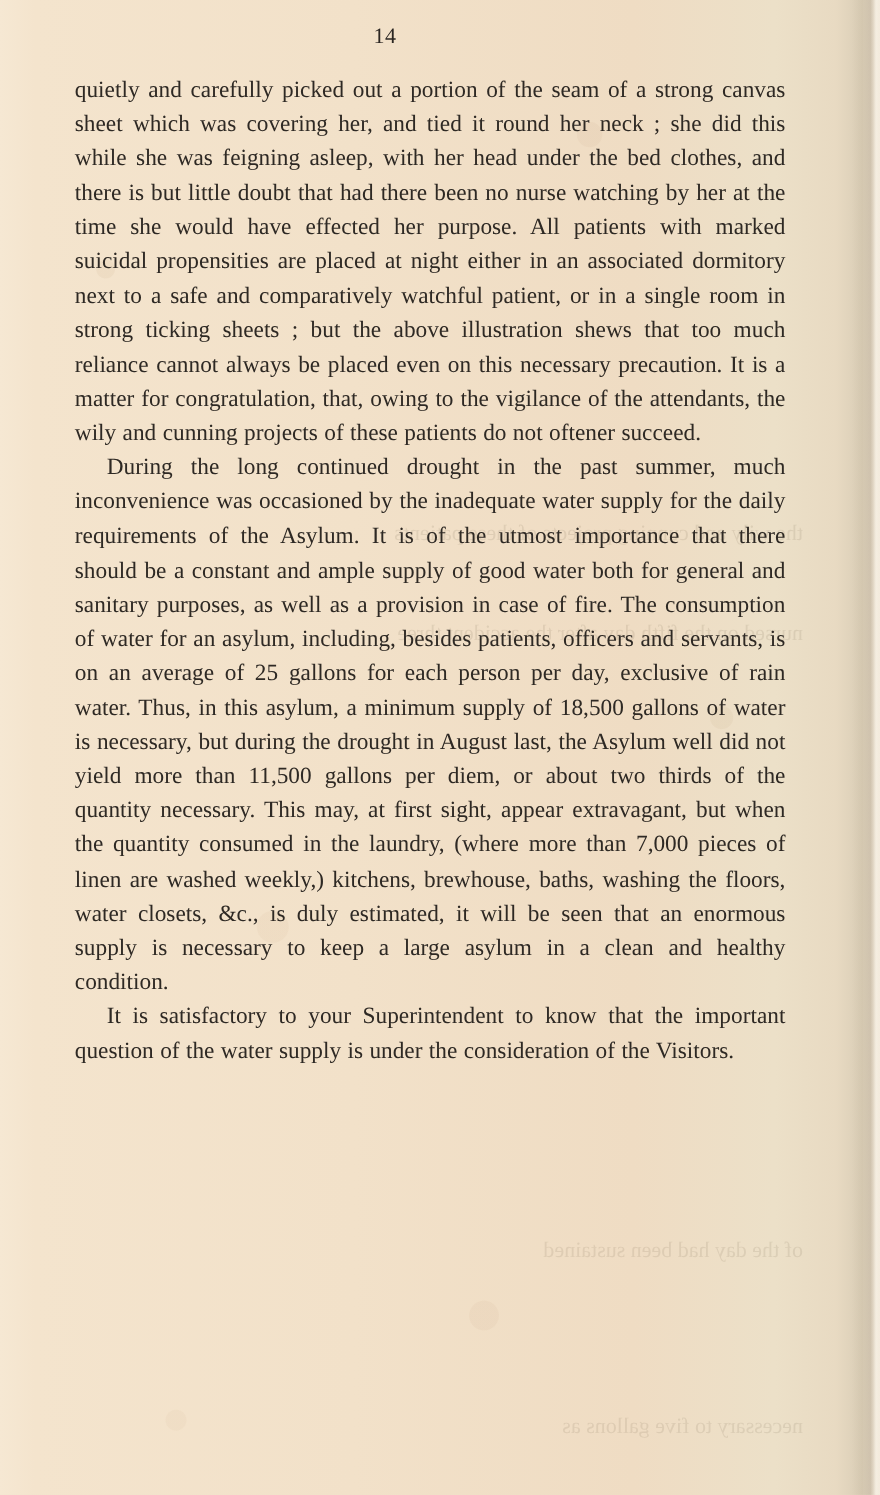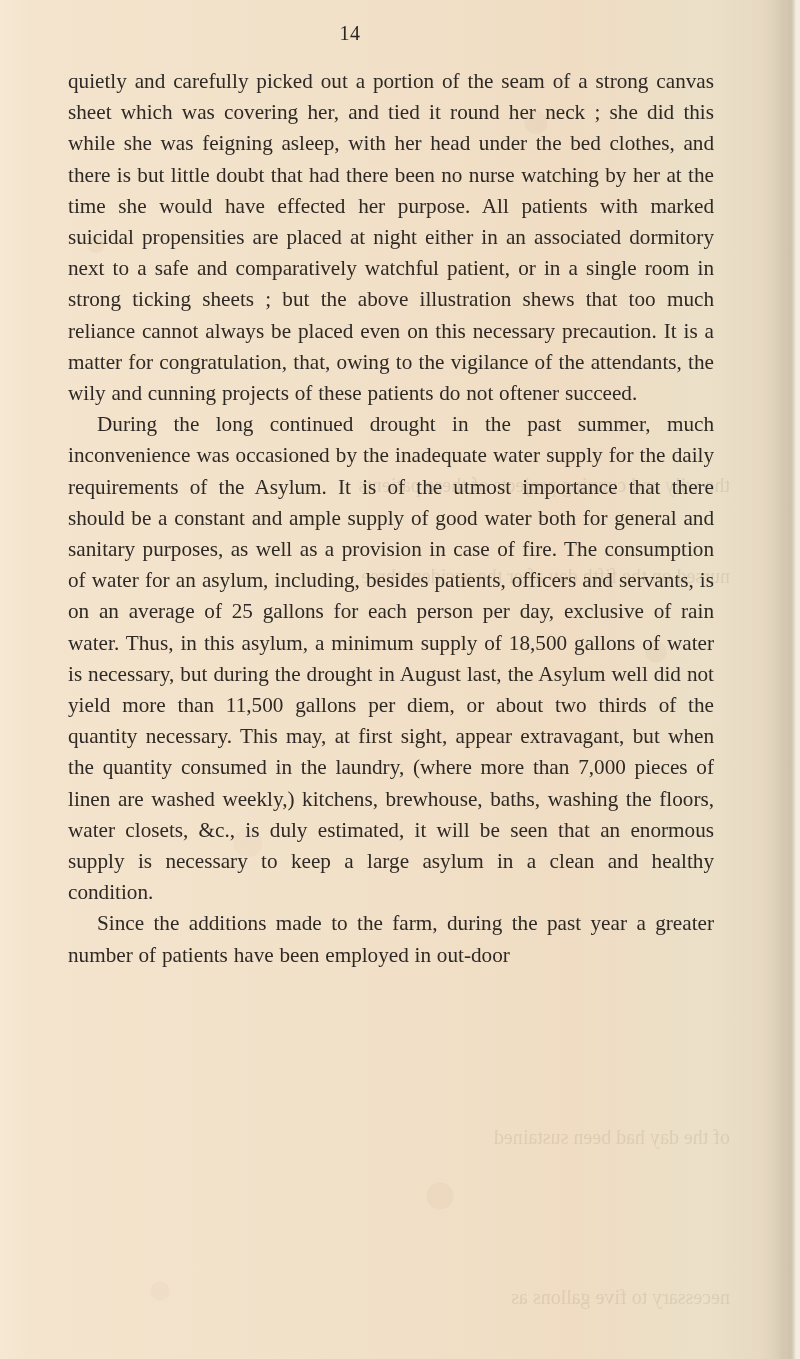--- a/index.html
+++ b/index.html
@@ -125,17 +125,17 @@
     <div style="margin-top:60px">nursed on the fifth day after the accident three</div>
     <div style="margin-top:530px">of the day had been sustained</div>
     <div style="margin-top:128px">necessary to five gallons as</div>
   </div>
 
   <div class="page-number">14</div>
 
   <div class="text-block">
     <p class="cont">quietly and carefully picked out a portion of the seam of a strong canvas sheet which was covering her, and tied it round her neck ; she did this while she was feigning asleep, with her head under the bed clothes, and there is but little doubt that had there been no nurse watching by her at the time she would have effected her purpose.  All patients with marked suicidal propensities are placed at night either in an associated dormitory next to a safe and comparatively watchful patient, or in a single room in strong ticking sheets ; but the above illustration shews that too much reliance cannot always be placed even on this necessary precaution.  It is a matter for congratulation, that, owing to the vigilance of the attendants, the wily and cunning projects of these patients do not oftener succeed.</p>
     <p class="indent">During the long continued drought in the past summer, much inconvenience was occasioned by the inadequate water supply for the daily requirements of the Asylum.  It is of the utmost importance that there should be a constant and ample supply of good water both for general and sanitary purposes, as well as a provision in case of fire.  The consumption of water for an asylum, including, besides patients, officers and servants, is on an average of 25 gallons for each person per day, exclusive of rain water.  Thus, in this asylum, a minimum supply of 18,500 gallons of water is necessary, but during the drought in August last, the Asylum well did not yield more than 11,500 gallons per diem, or about two thirds of the quantity necessary.  This may, at first sight, appear extravagant, but when the quantity consumed in the laundry, (where more than 7,000 pieces of linen are washed weekly,) kitchens, brewhouse, baths, washing the floors, water closets, &amp;c., is duly estimated, it will be seen that an enormous supply is necessary to keep a large asylum in a clean and healthy condition.</p>
-    <p class="indent">Since the additions made to the farm, during the past year a greater number of patients have been employed in out-door</p>
+    <p class="indent">It is satisfactory to your Superintendent to know that the important question of the water supply is under the consideration of the Visitors.</p>
   </div>
 
   <div class="edge-shadow"></div>
 </div>
 
 </body></html>

